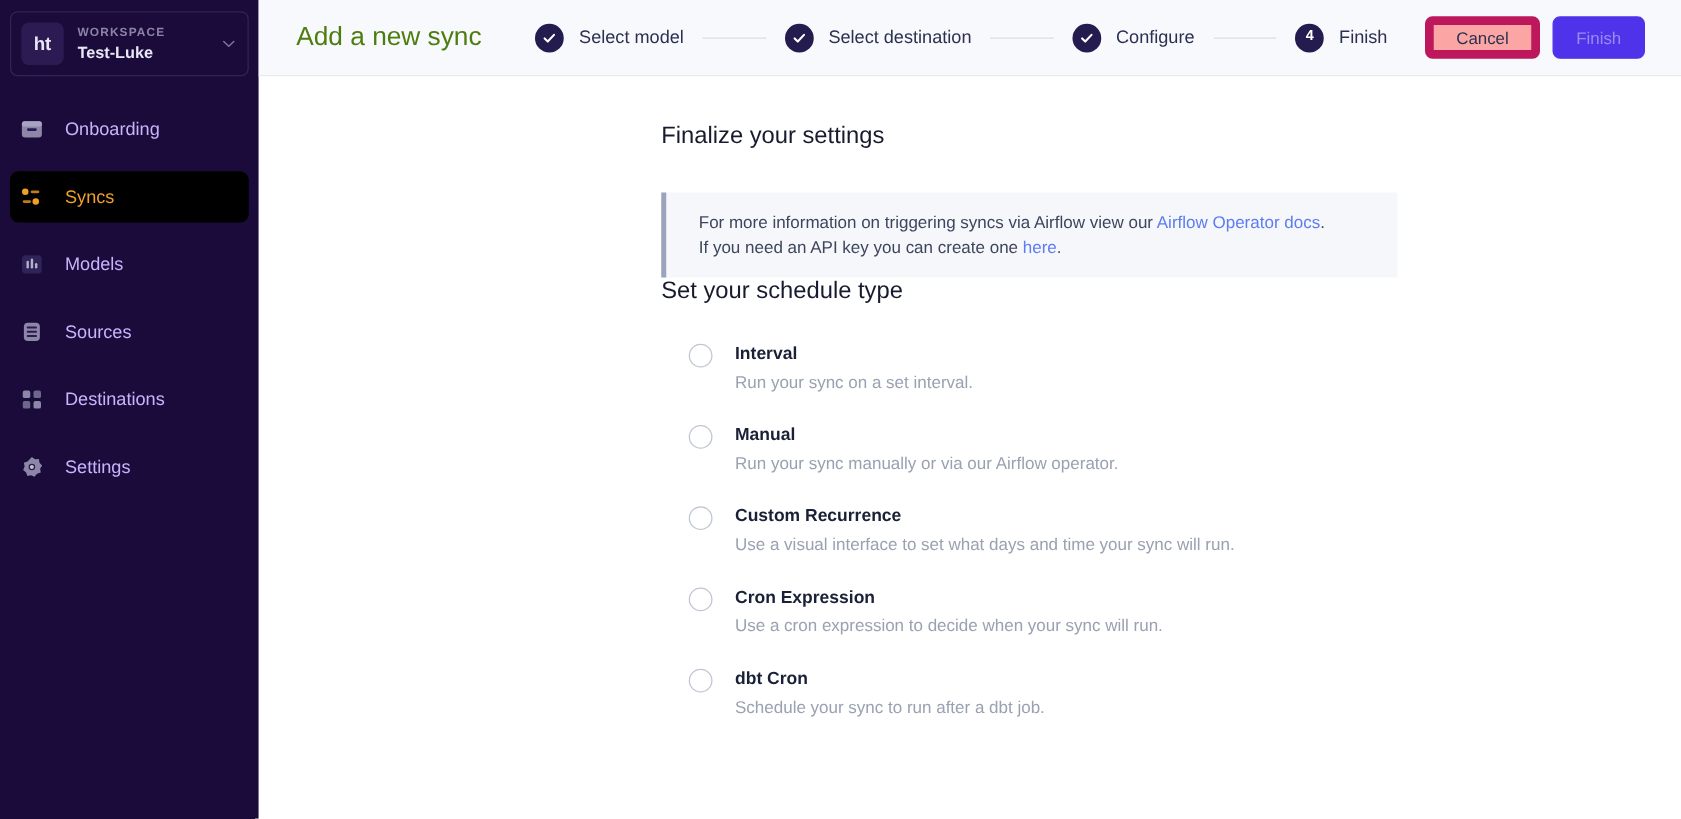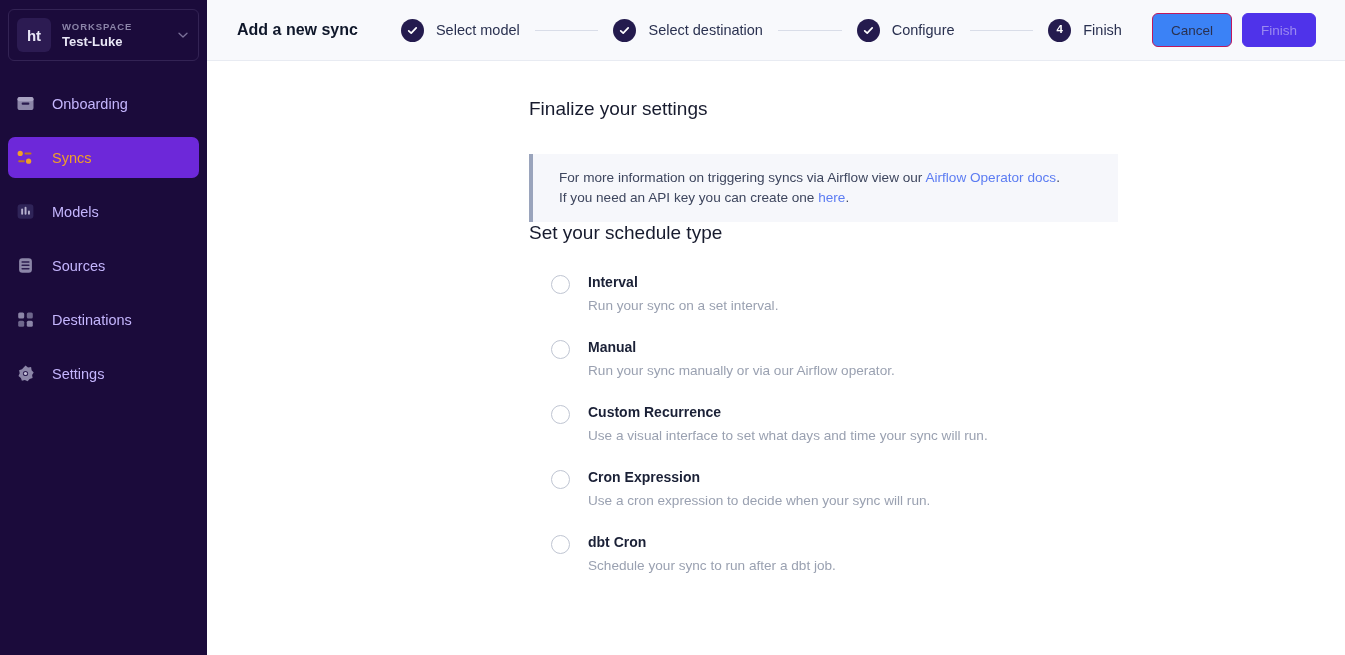--- a/index.html
+++ b/index.html
@@ -83,21 +83,21 @@
   .nav-item {
     height: 41px;
     border-radius: 7px;
     display: flex;
     align-items: center;
     padding: 0 0 0 7px;
     cursor: pointer;
     margin-bottom: 13px;
     text-decoration: none;
   }
-  .nav-item.active { background: #6d28d9; }
+  .nav-item.active { background: #000000; }
   .nav-icon {
     width: 21px;
     height: 21px;
     flex: 0 0 21px;
     display: flex;
     align-items: center;
     justify-content: center;
     margin-right: 16px;
   }
   .nav-icon svg { display: block; }
@@ -122,23 +122,23 @@
   .header {
     height: 61px;
     flex: 0 0 61px;
     background: #F8F9FC;
     border-bottom: 1px solid #E8EBF2;
     display: flex;
     align-items: center;
     padding: 0 29px 0 30px;
   }
   .header-title {
-    font-size: 16px;
-    color: #0f172a;
-    font-weight: 700;
+    font-size: 21px;
+    color: #4d7c0f;
+    font-weight: 400;
     white-space: nowrap;
   }
   .stepper {
     display: flex;
     align-items: center;
     flex: 1 1 auto;
     margin-left: 43px;
     min-width: 0;
   }
   .step {
@@ -190,22 +190,22 @@
     font-size: 13.5px;
     height: 34px;
     padding: 0 18px;
     display: flex;
     align-items: center;
     justify-content: center;
     cursor: pointer;
     font-family: inherit;
   }
   .btn-cancel {
-    background: #3b82f6;
-    border: 1px solid #be185d;
+    background: #fca5a5;
+    border: 7px solid #be185d;
     color: #2A3150;
   }
   .btn-finish {
     background: #4F33EA;
     border: 1px solid #4F33EA;
     color: #9B8AF0;
     font-weight: 400;
   }
 
   

